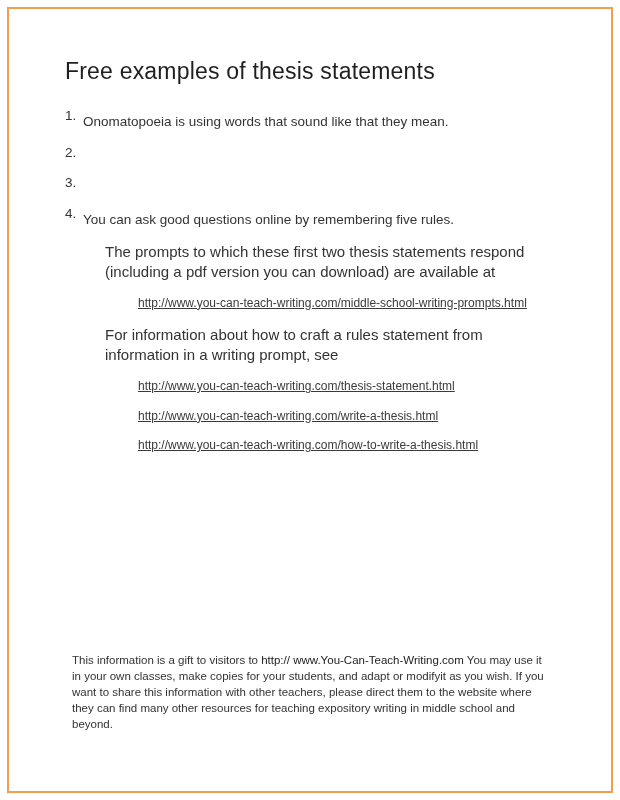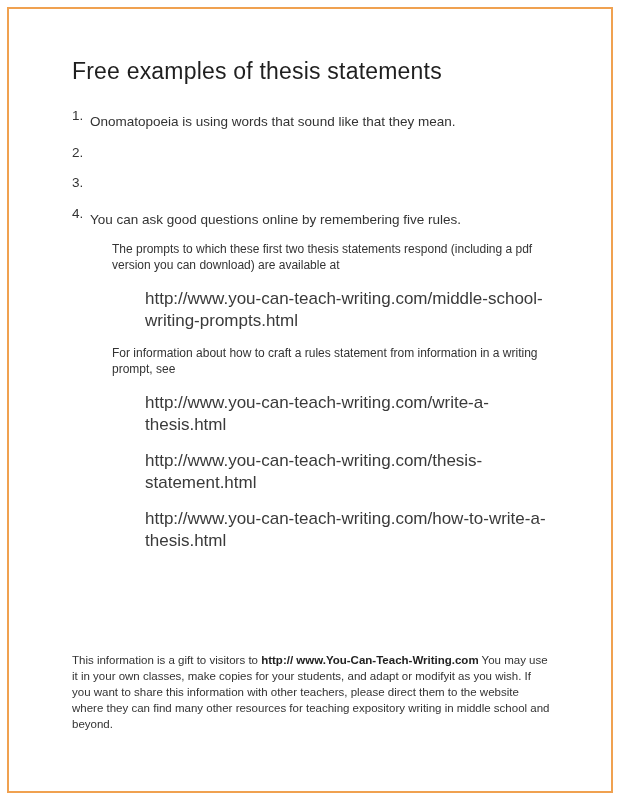--- a/index.html
+++ b/index.html
@@ -17,21 +17,21 @@
   }
   .page-border {
     position: absolute;
     inset: 7px;
     border: 2px solid #f0a150;
     pointer-events: none;
   }
   .content {
     position: absolute;
     top: 58px;
-    left: 72px;
+    left: 65px;
     right: 60px;
   }
   h1.title {
     margin: 0 0 22px 0;
     font-size: 23px;
     font-weight: 400;
     color: #1f1f1f;
     letter-spacing: 0.2px;
   }
   .list-item {
@@ -45,42 +45,43 @@
     width: 18px;
     flex: 0 0 18px;
   }
   .list-item .txt {
     max-width: 430px;
     margin-top: 6px;
   }
   .section .para {
     margin: 14px 0 14px 40px;
     max-width: 445px;
-    font-size: 12px;
+    font-size: 15px;
     line-height: 1.32;
     color: #333333;
   }
   .section .url {
     margin: 14px 0 14px 73px;
-    font-size: 17px;
+    font-size: 12px;
     line-height: 1.3;
     color: #3a3a3a;
+    text-decoration: underline;
   }
   .footer {
     position: absolute;
     top: 652px;
     left: 72px;
     width: 478px;
     margin: 0;
     font-size: 11.5px;
     line-height: 1.4;
     color: #333333;
   }
   .footer b {
-    font-weight: 700;
+    font-weight: 400;
     color: #222222;
   }
 </style>
 </head>
 <body>
 
 <div class="page">
   <div class="page-border"></div>
 
   <div class="content">
@@ -104,20 +105,20 @@
     </div>
 
     <div class="section">
       <p class="para">The prompts to which these first two  thesis statements respond (including a pdf version you can download) are available at</p>
       <p class="url">http://www.you-can-teach-writing.com/middle-school-writing-prompts.html</p>
     </div>
 
 
     <div class="section">
       <p class="para">For information about how to craft a rules statement from information in a writing prompt, see</p>
+      <p class="url">http://www.you-can-teach-writing.com/thesis-statement.html</p>
       <p class="url">http://www.you-can-teach-writing.com/write-a-thesis.html</p>
-      <p class="url">http://www.you-can-teach-writing.com/thesis-statement.html</p>
       <p class="url">http://www.you-can-teach-writing.com/how-to-write-a-thesis.html</p>
     </div>
   </div>
 
   <p class="footer"><span>This information is a gift to visitors to </span><b>http:// www.You-Can-Teach-Writing.com</b><span> You may use it in your own classes, make copies for your students, and adapt or modifyit as you wish. If you want to share this information with other teachers, please direct them to the website where they can find many other resources for teaching expository writing in middle school and beyond.</span></p>
 </div>
 
 </body></html>

